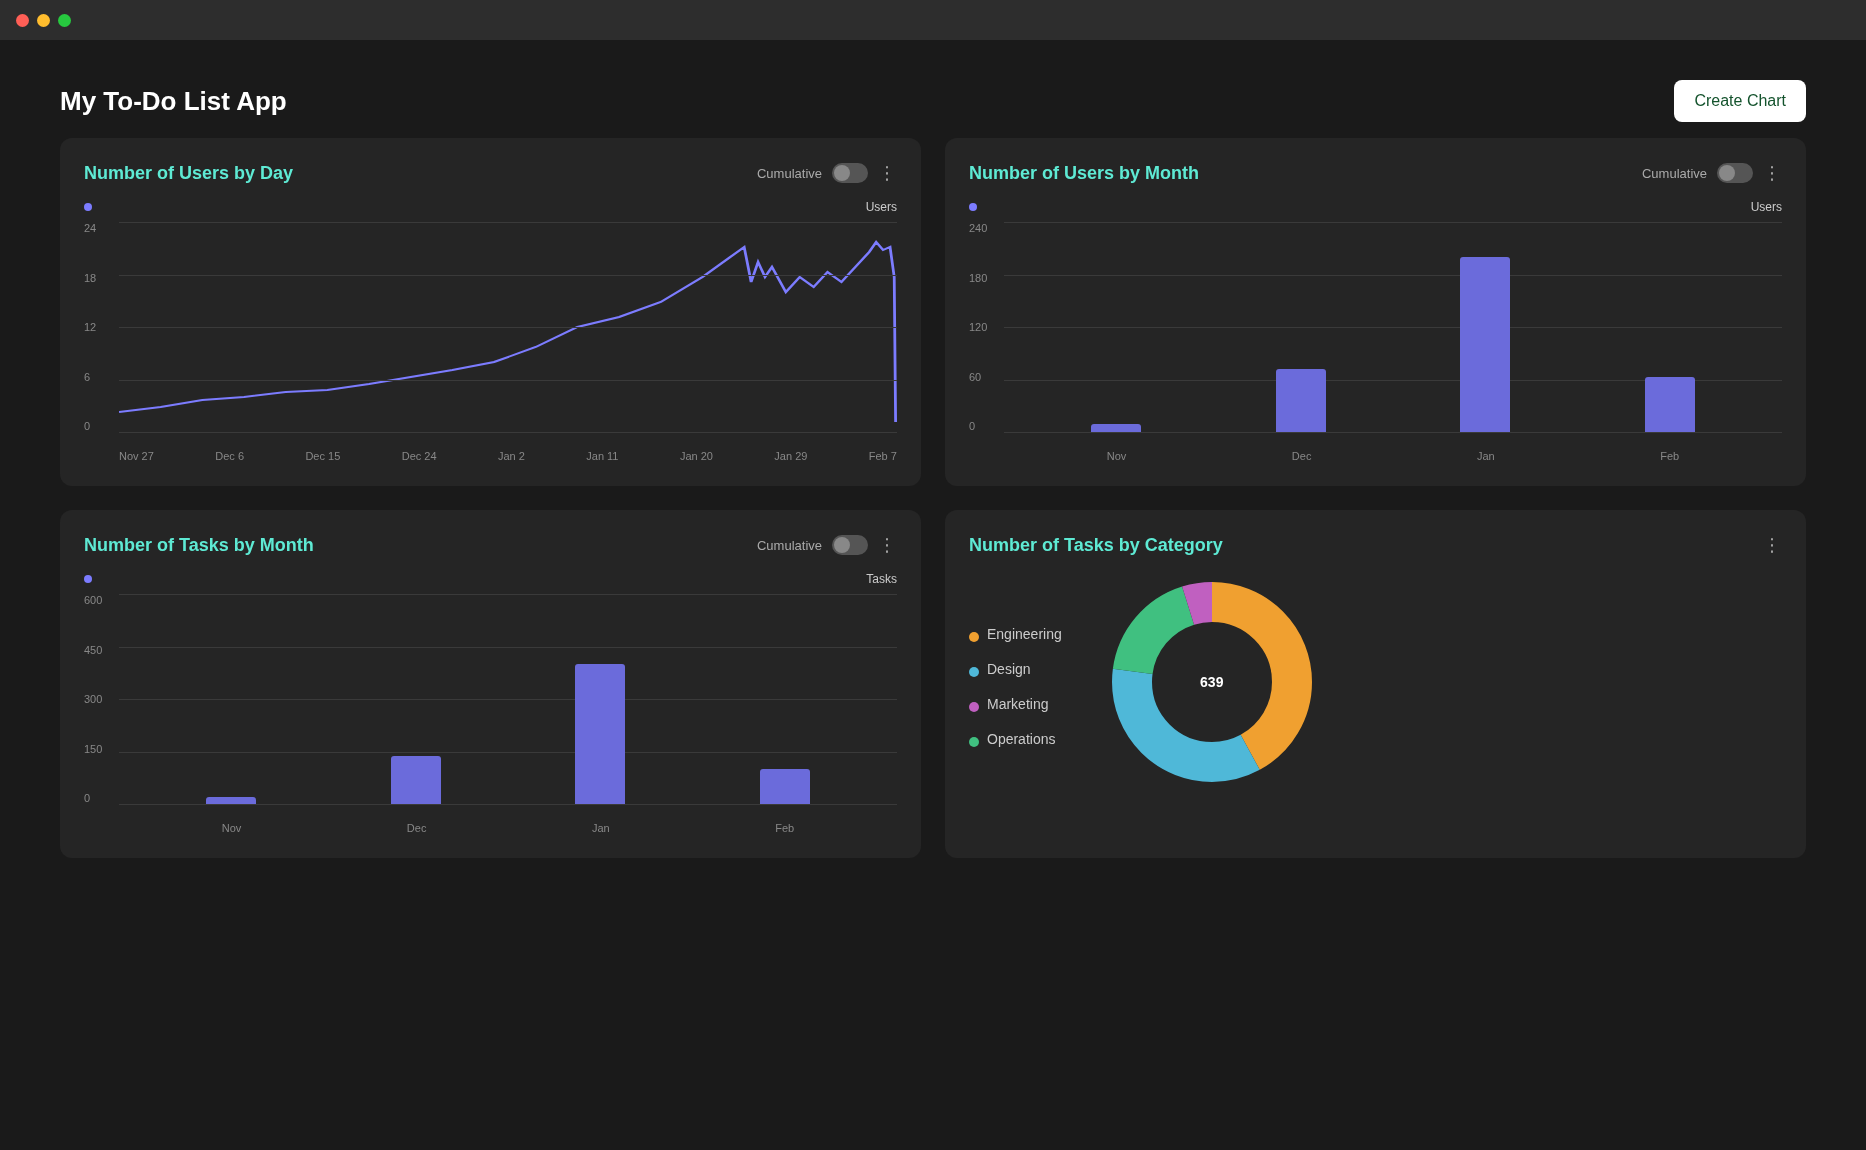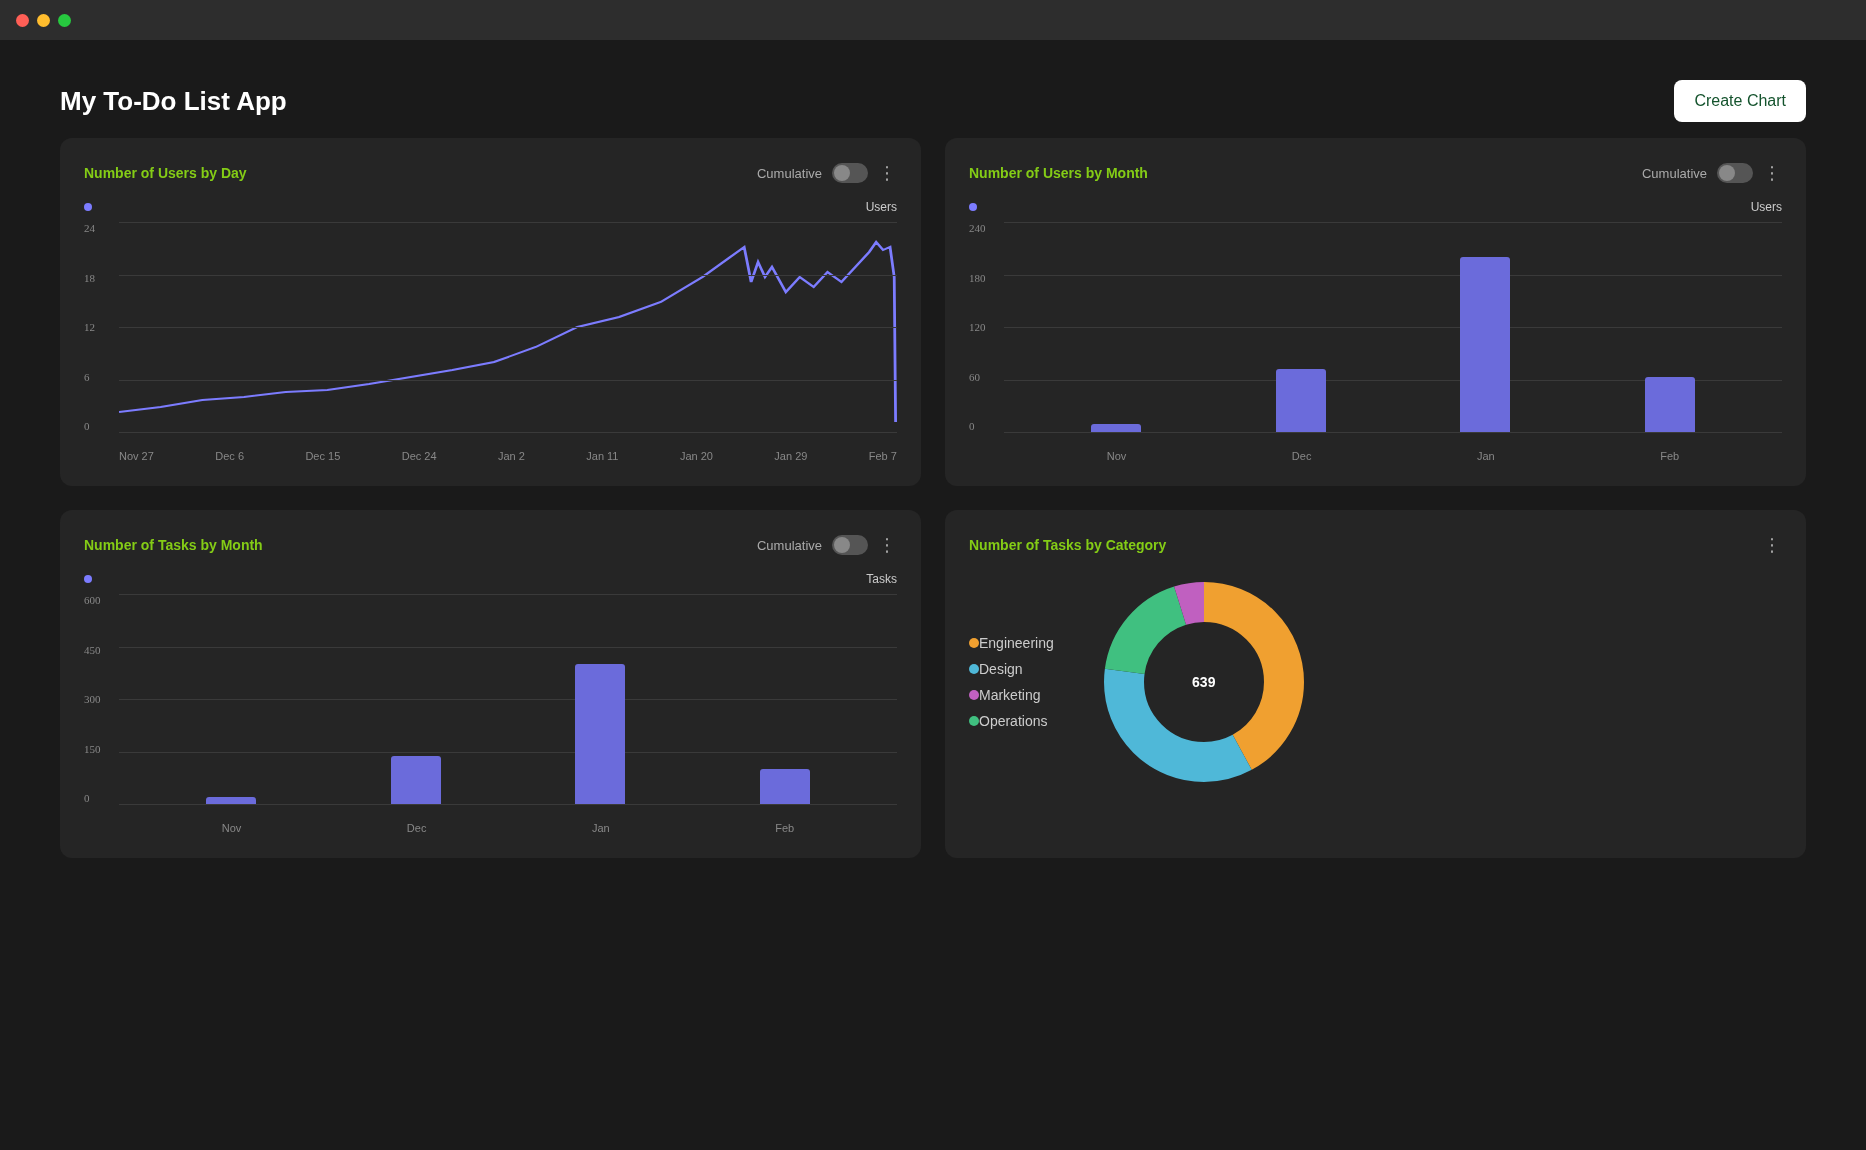--- a/index.html
+++ b/index.html
@@ -59,23 +59,23 @@
       border-radius: 12px;
       padding: 24px;
     }
     .chart-header {
       display: flex;
       align-items: center;
       justify-content: space-between;
       margin-bottom: 16px;
     }
     .chart-title {
-      font-size: 14px;
+      font-size: 18px;
       font-weight: 600;
-      color: #84cc16;
+      color: #5eead4;
     }
     .chart-controls {
       display: flex;
       align-items: center;
       gap: 10px;
     }
     .cumulative-label {
       font-size: 13px;
       color: #aaaaaa;
     }
@@ -129,21 +129,20 @@
       position: absolute;
       left: 0;
       top: 0;
       bottom: 30px;
       display: flex;
       flex-direction: column;
       justify-content: space-between;
       font-size: 11px;
       color: #888888;
       width: 30px;
-      font-family: Liberation Serif, serif;
     }
     .axis-labels-x {
       position: absolute;
       bottom: 0;
       left: 35px;
       right: 0;
       display: flex;
       justify-content: space-between;
       font-size: 11px;
       color: #888888;
@@ -187,23 +186,25 @@
       align-items: center;
       gap: 40px;
     }
     .donut-legend {
       display: flex;
       flex-direction: column;
       gap: 10px;
     }
     .legend-item {
       display: flex;
-      align-items: center;
+      align-items: flex-end;
+      gap: 8px;
       font-size: 14px;
       color: #cccccc;
+      margin-top: 9px;
     }
     .legend-color-dot {
       width: 10px; height: 10px;
       border-radius: 50%;
     }
     .donut-chart-wrap {
       position: relative;
       width: 220px;
       height: 220px;
     }

